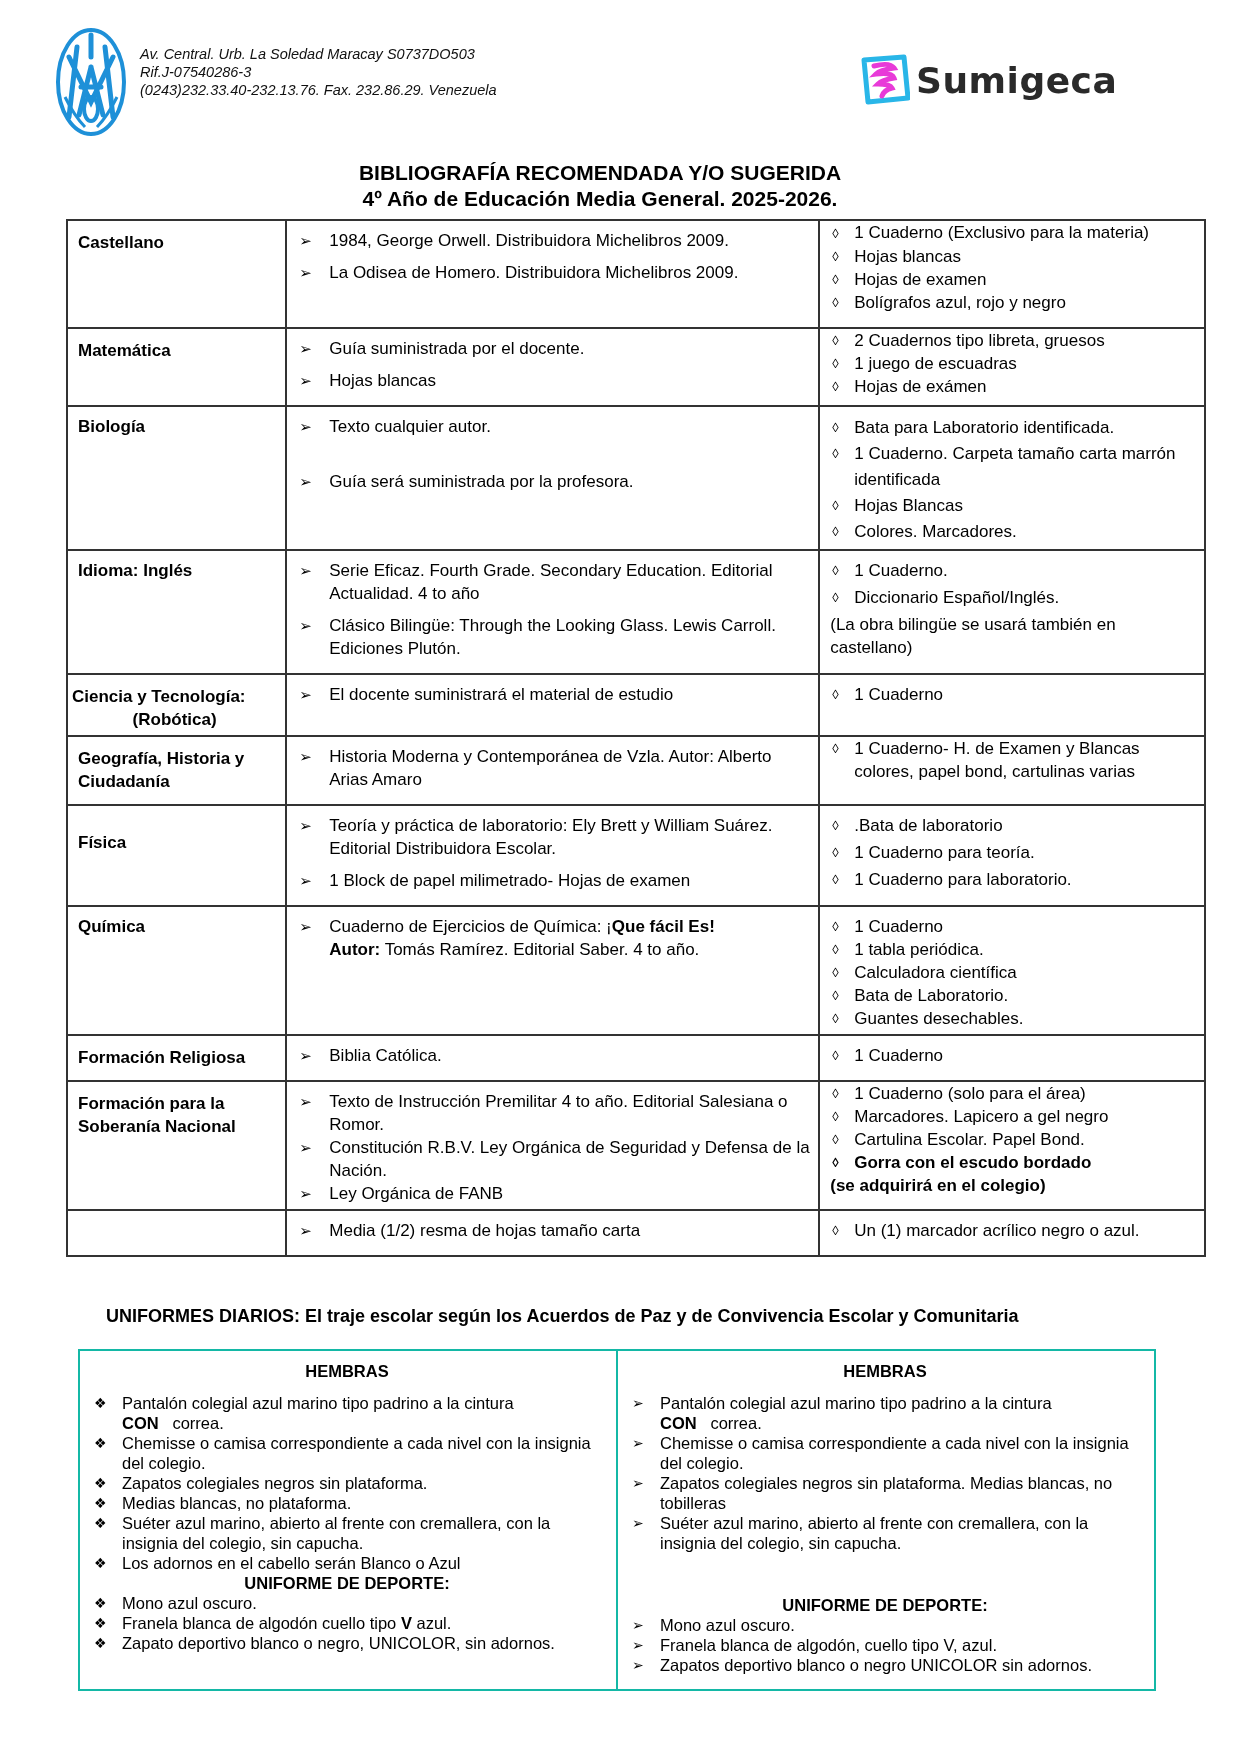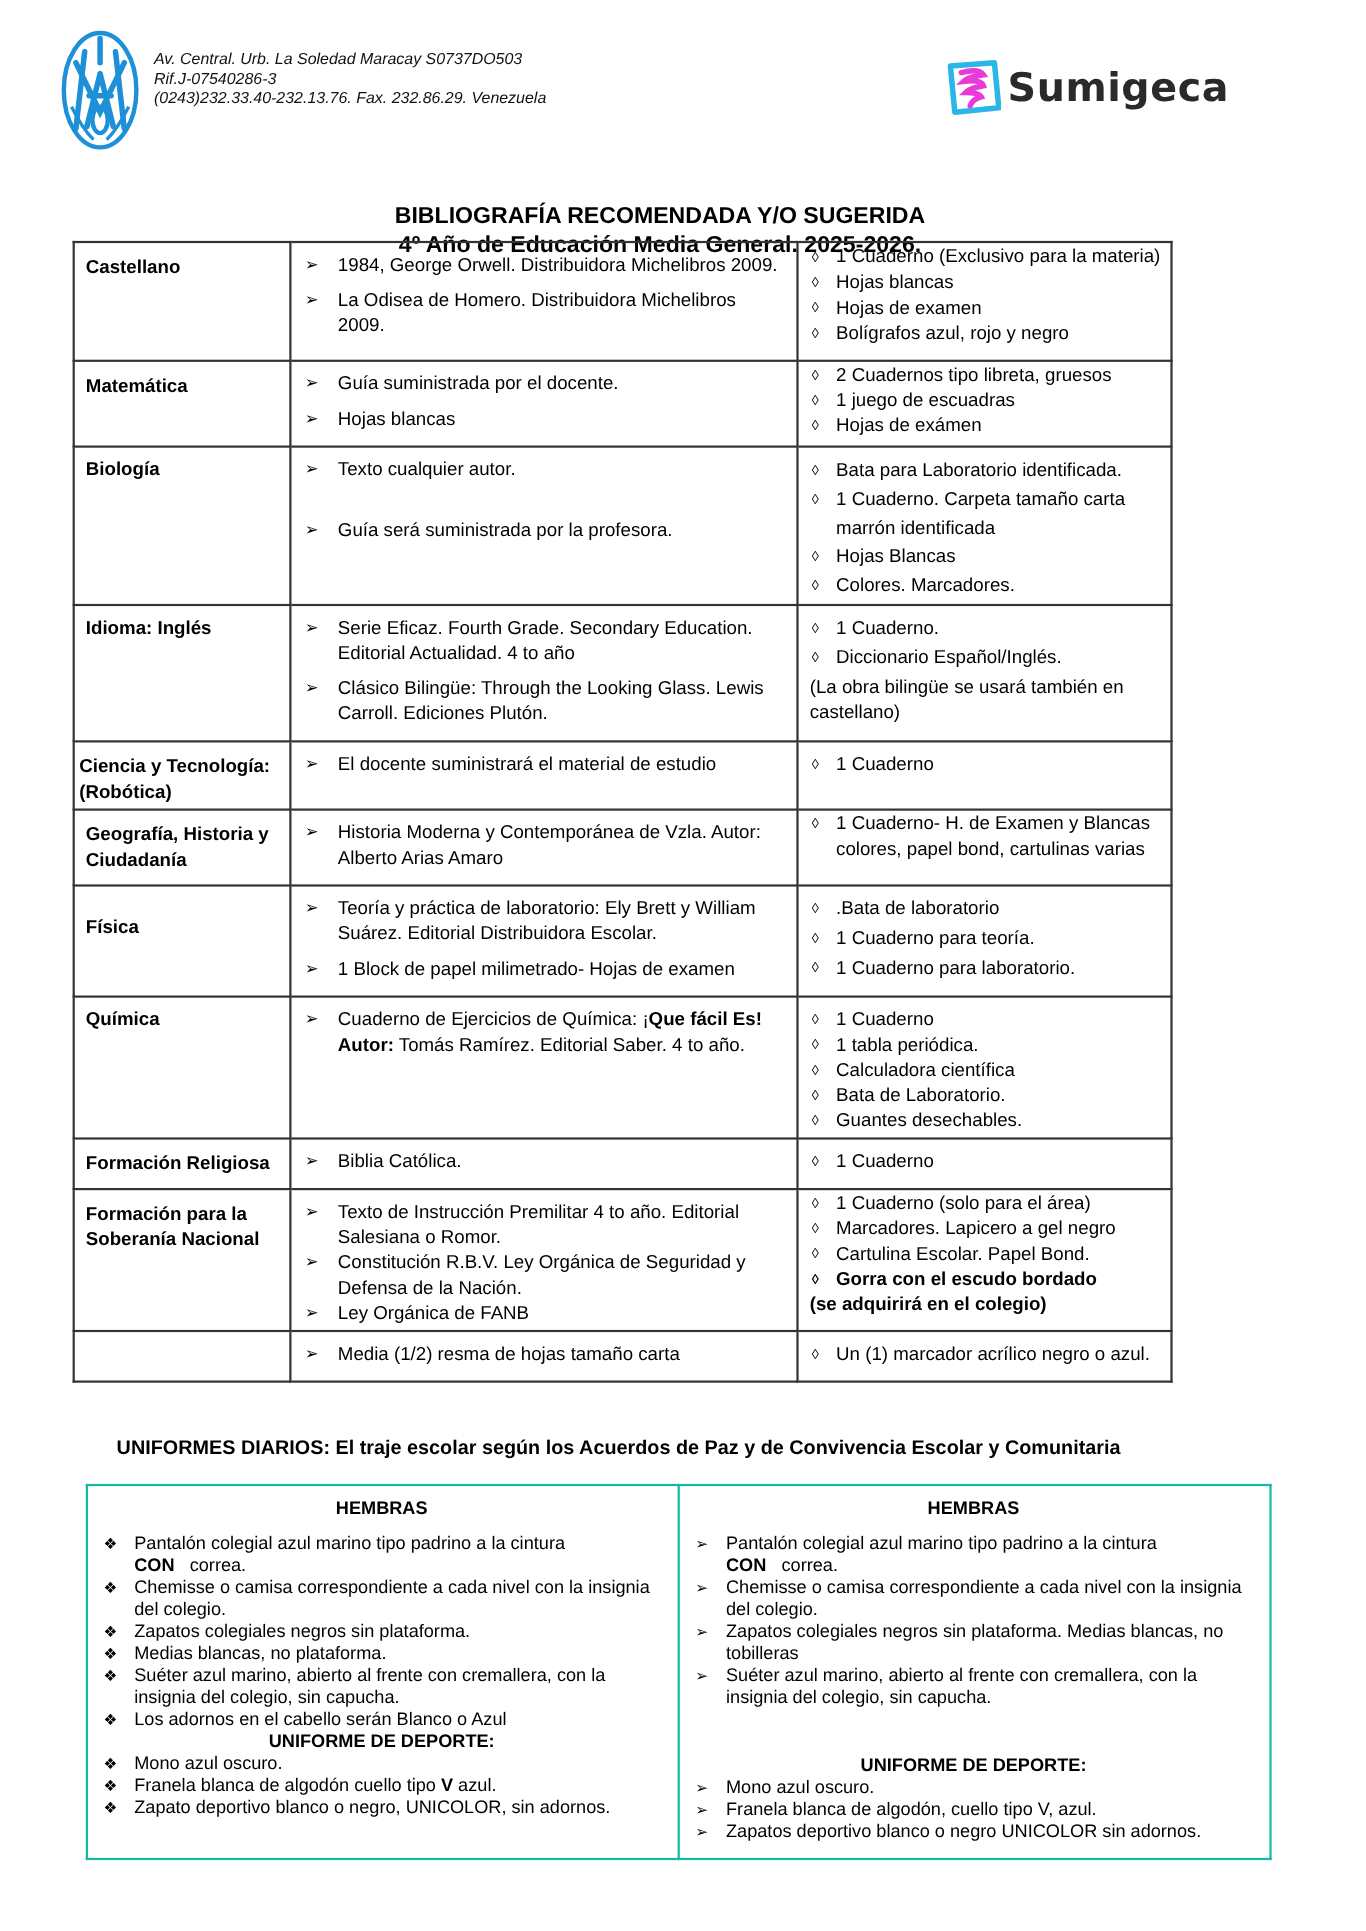--- a/index.html
+++ b/index.html
@@ -4,34 +4,34 @@
 <style>
   html, body { margin:0; padding:0; background:#ffffff; }
   body { width:1242px; height:1755px; position:relative; font-family:"Liberation Sans", sans-serif; color:#000; overflow:hidden; }
   .header { position:absolute; left:0; top:0; width:1242px; height:150px; }
   .logo-left { position:absolute; left:55px; top:27px; width:72px; height:110px; }
   .address { position:absolute; left:140px; top:45px; font-style:italic; font-size:14.5px; line-height:18px; color:#111; }
   .address div { white-space:nowrap; }
   .logo-right { position:absolute; left:860px; top:52px; height:56px; display:flex; align-items:center; }
   .logo-right .mark { width:50px; height:52px; }
   .logo-right .brand { font-family:"DejaVu Sans", sans-serif; font-weight:bold; font-size:36px; color:#2a2a2a; margin-left:6px; letter-spacing:0.5px; }
-  .titles { position:absolute; left:0; top:160px; width:1200px; text-align:center; font-weight:bold; font-size:21px; line-height:26px;margin-top:24px; }
+  .titles { position:absolute; left:0; top:160px; width:1200px; text-align:center; font-weight:bold; font-size:21px; line-height:26px; }
   .titles div:first-child { margin-left:0; }
-  table.biblio { position:absolute; left:66px; top:219px; width:1000px; border-collapse:collapse; font-size:17px; line-height:23px; }
+  table.biblio { position:absolute; left:66px; top:219px; width:1140px; border-collapse:collapse; font-size:17px; line-height:23px; }
   table.biblio td { border:2px solid #333; vertical-align:top; padding:4px 8px 4px 10px; }
   table.biblio td.subject { width:196px; font-weight:bold; padding-top:10px; }
   table.biblio td.books { width:505px; padding-top:8px; }
   table.biblio td.materials { width:360px; padding-top:0px; }
   .bk { display:flex; margin-bottom:9px; }
   .bk .bul { width:30px; flex:0 0 30px; font-size:15px; padding-left:2px; }
   .mat { display:flex; line-height:23px; }
   .mat .bul { width:22px; flex:0 0 22px; font-size:13px; padding-left:2px; }
   .note { line-height:23px; }
   .b { font-weight:bold; }
-  .center { }
+  .center { text-align:center; }
   .uni-title { position:absolute; left:106px; top:1306px; font-weight:bold; font-size:18px; }
   table.uni { position:absolute; left:78px; top:1349px; width:1078px; border-collapse:collapse; font-size:16.5px; line-height:20px; }
   table.uni td { border:2px solid #14b8a6; vertical-align:top; width:50%; padding:10px 14px 14px 12px; }
   .uhead { text-align:center; font-weight:bold; margin-bottom:12px; margin-top:0; }
   .ui { display:flex; }
   .ui .bul { width:28px; flex:0 0 28px; font-size:14px; padding-left:2px; }
   .dep { text-align:center; font-weight:bold; }
 </style>
 </head>
 <body>

